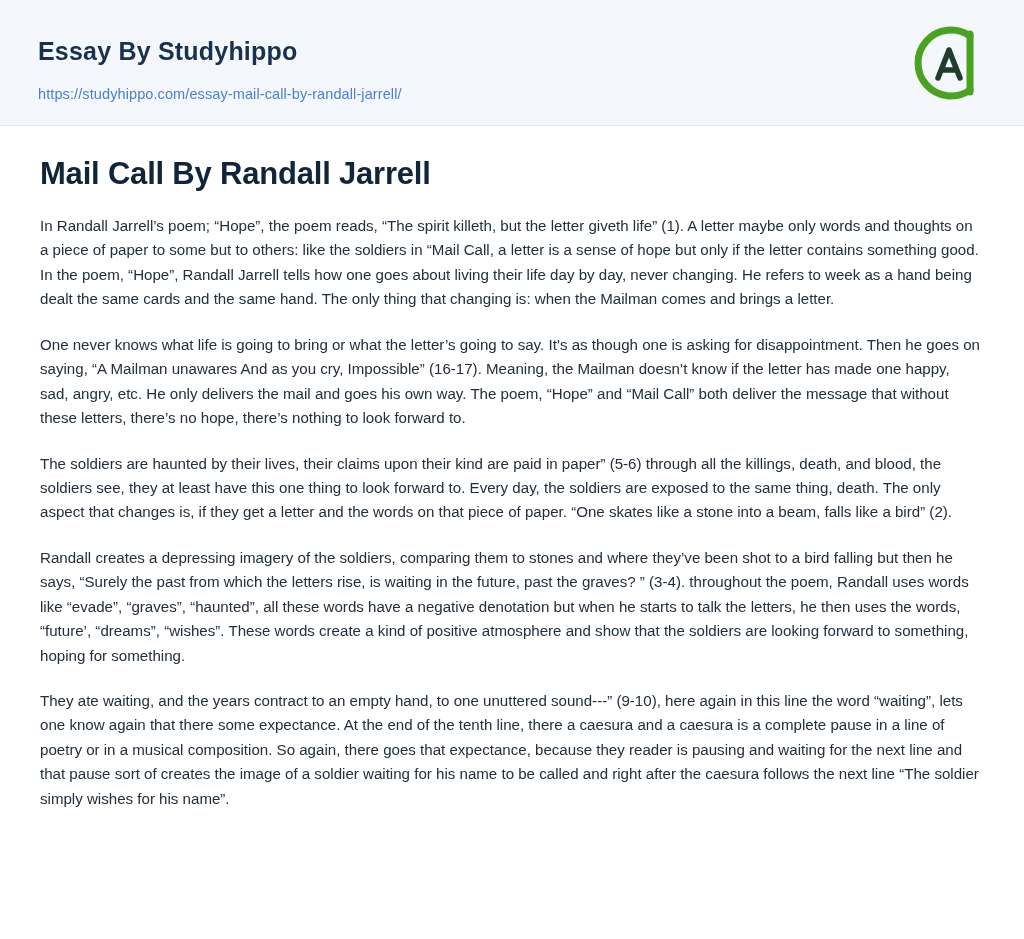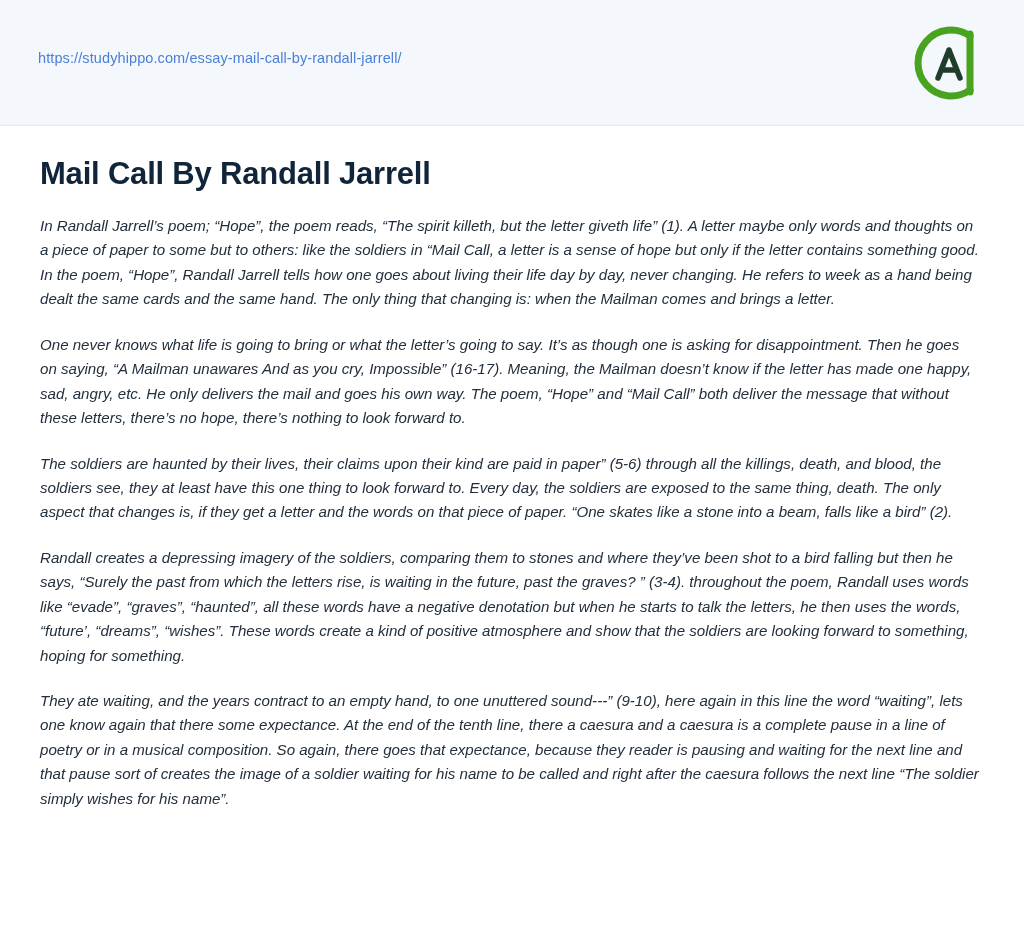--- a/index.html
+++ b/index.html
@@ -42,21 +42,21 @@
   .brand-title {
     font-size: 25px;
     font-weight: bold;
     color: #17314f;
     letter-spacing: 0.2px;
     line-height: 1.1;
     margin: 0;
   }
 
   .brand-url {
-    margin-top: 12px;
+    margin-top: 20px;
     font-size: 14.5px;
     color: #4a7fd6;
     letter-spacing: 0.1px;
     text-decoration: none;
     display: inline-block;
   }
 
   .logo-mark {
     position: absolute;
     right: 34px;
@@ -83,34 +83,34 @@
     margin: 0 0 22px 0;
     letter-spacing: -0.2px;
   }
 
   .article-body p {
     margin: 0 0 21px 0;
     font-size: 15.1px;
     line-height: 1.62;
     color: #232f3c;
     text-align: left;
-    font-style: italic;
   }
 
   .article-body p:last-child {
     margin-bottom: 4px;
   }
 </style>
 </head>
 <body>
 
 <div class="page">
 
   <header class="site-header">
     <div class="brand-block">
+      <h1 class="brand-title">Essay By Studyhippo</h1>
       <a class="brand-url" href="#">https://studyhippo.com/essay-mail-call-by-randall-jarrell/</a>
     </div>
 
     <div class="logo-mark">
       <svg width="82" height="82" viewBox="0 0 82 82" aria-hidden="true">
         <path d="M 62 14 A 33 33 0 1 0 62 68" fill="none" stroke="#4aa221" stroke-width="7" stroke-linecap="round"></path>
         <path d="M 62 12 L 62 70" fill="none" stroke="#4aa221" stroke-width="7" stroke-linecap="round"></path>
         <path d="M 41 28 L 30 56 M 41 28 L 52 56 M 34.5 48 L 47.5 48" fill="none" stroke="#1f3d2b" stroke-width="5.5" stroke-linecap="round" stroke-linejoin="round"></path>
       </svg>
     </div>

